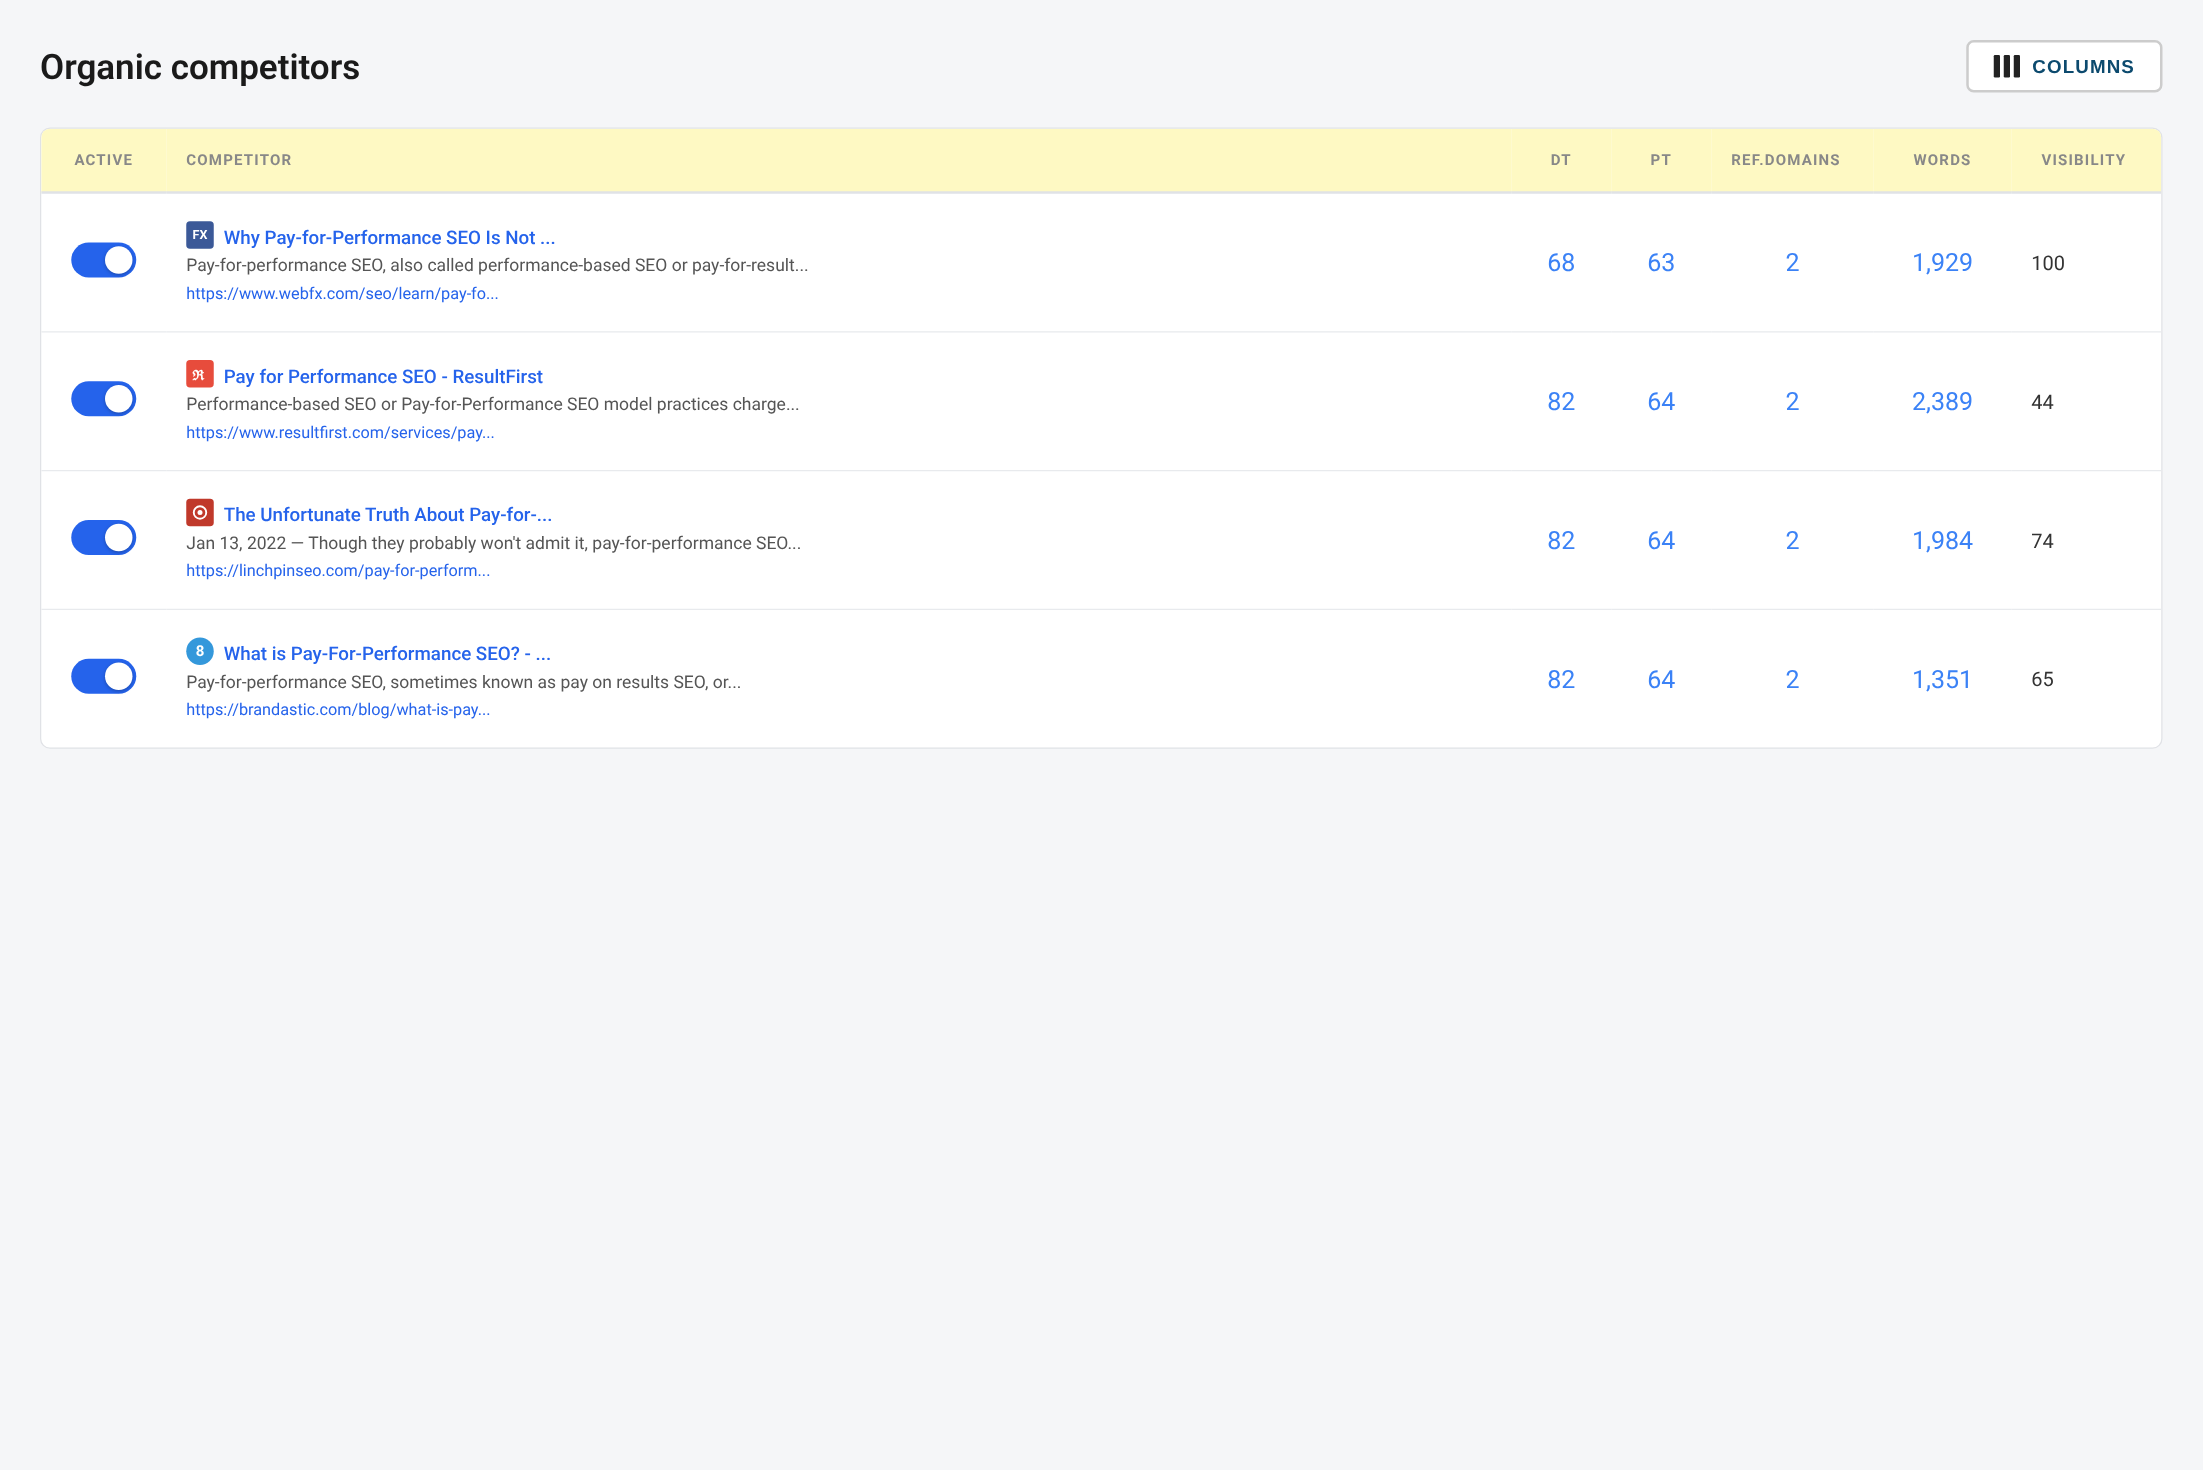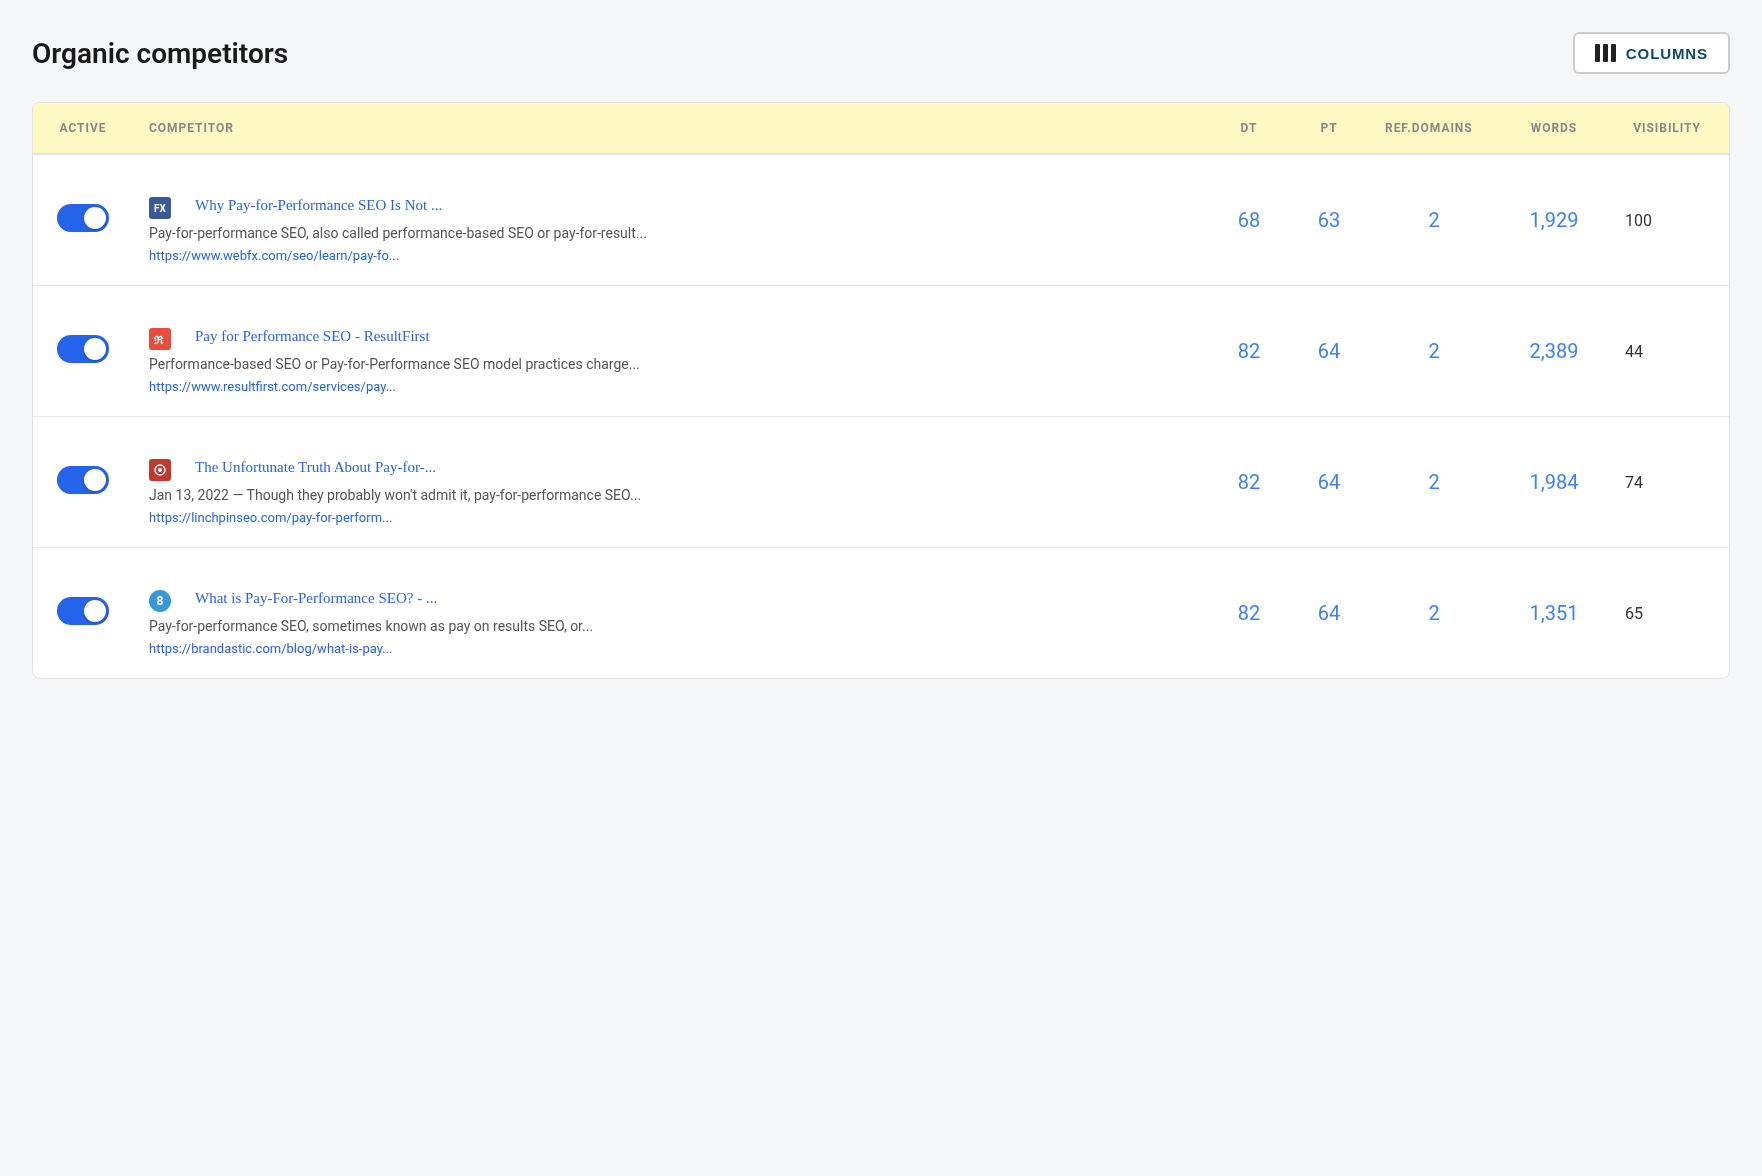--- a/index.html
+++ b/index.html
@@ -106,21 +106,21 @@
       height: 22px;
       background: #fff;
       border-radius: 50%;
       position: absolute;
       right: 3px;
       box-shadow: 0 1px 3px rgba(0,0,0,0.25);
     }
 
     
     .competitor-cell { display: flex; flex-direction: column; gap: 4px; }
-    .competitor-title-row { display: flex; align-items: flex-start; gap: 24px; margin-top: 20px; }
+    .competitor-title-row { display: flex; align-items: flex-end; gap: 8px; }
     .site-icon {
       width: 22px;
       height: 22px;
       border-radius: 3px;
       flex-shrink: 0;
       display: flex;
       align-items: center;
       justify-content: center;
       font-size: 11px;
       font-weight: 700;
@@ -129,21 +129,20 @@
     .site-icon.fx { background: #3b5998; font-size: 10px; }
     .site-icon.rf { background: #e74c3c; }
     .site-icon.linch { background: #c0392b; }
     .site-icon.brandastic { background: #3498db; border-radius: 50%; }
 
     .competitor-link {
       color: #2563eb;
       font-size: 15px;
       font-weight: 500;
       text-decoration: none;
-      font-family: Liberation Serif, serif;
     }
     .competitor-desc {
       font-size: 14px;
       color: #555;
       line-height: 1.5;
     }
     .competitor-url {
       color: #2563eb;
       font-size: 13px;
       text-decoration: none;

